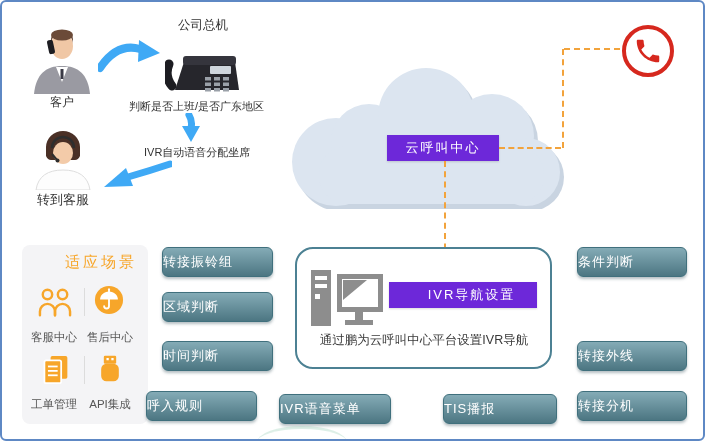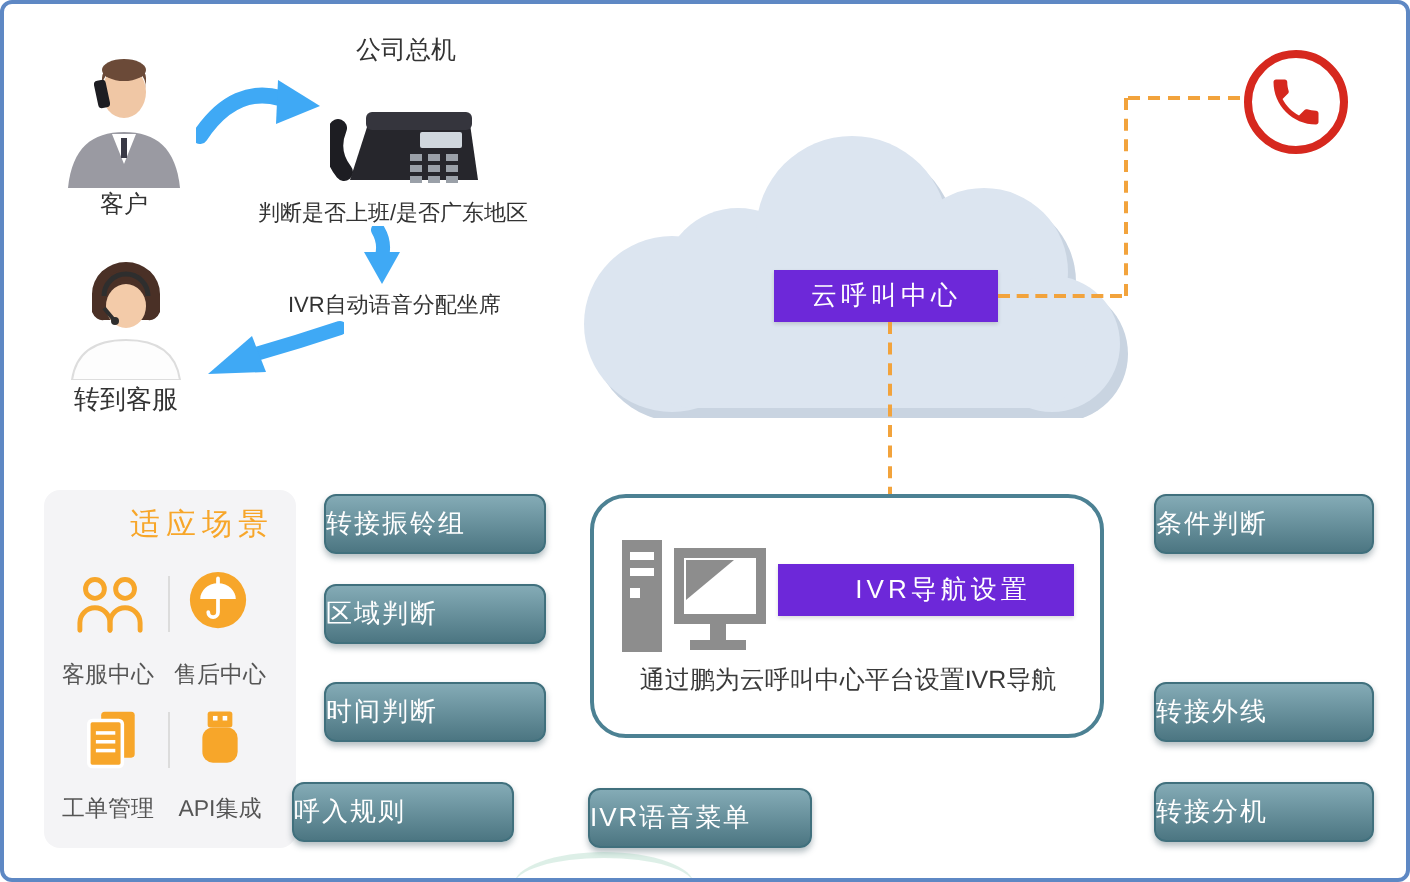--- a/index.html
+++ b/index.html
@@ -207,20 +207,21 @@
       <rect x="6" y="8" width="12" height="4"></rect>
         <rect x="6" y="16" width="12" height="4"></rect>
         <rect x="6" y="26" width="5" height="5"></rect>
       <rect x="33" y="11" width="36" height="28"></rect>
     </g>
     <polygon points="34,12 58,12 34,32" fill="#8d8d8d"></polygon>
   </svg>
   <div class="orange-label" style="left:387px;top:280px;width:131px;height:26px;line-height:26px;font-size:13px;padding-left:17px;">IVR导航设置</div>
   <div class="ivr-desc">通过鹏为云呼叫中心平台设置IVR导航</div>
 
-  <div class="btn" style="left:292px;top:392px;width:110px;">IVR语音菜单</div>
+  <div class="btn" style="left:277px;top:392px;width:110px;">IVR语音菜单</div>
+  <div class="btn" style="left:441px;top:392px;width:112px;">TIS播报</div>
 
   <div class="btn" style="left:575px;top:245px;width:108px;">条件判断</div>
   <div class="btn" style="left:575px;top:339px;width:108px;">转接外线</div>
   <div class="btn" style="left:575px;top:389px;width:108px;">转接分机</div>
 
   <div class="swoosh"></div>
 </div>
 
 </body></html>

